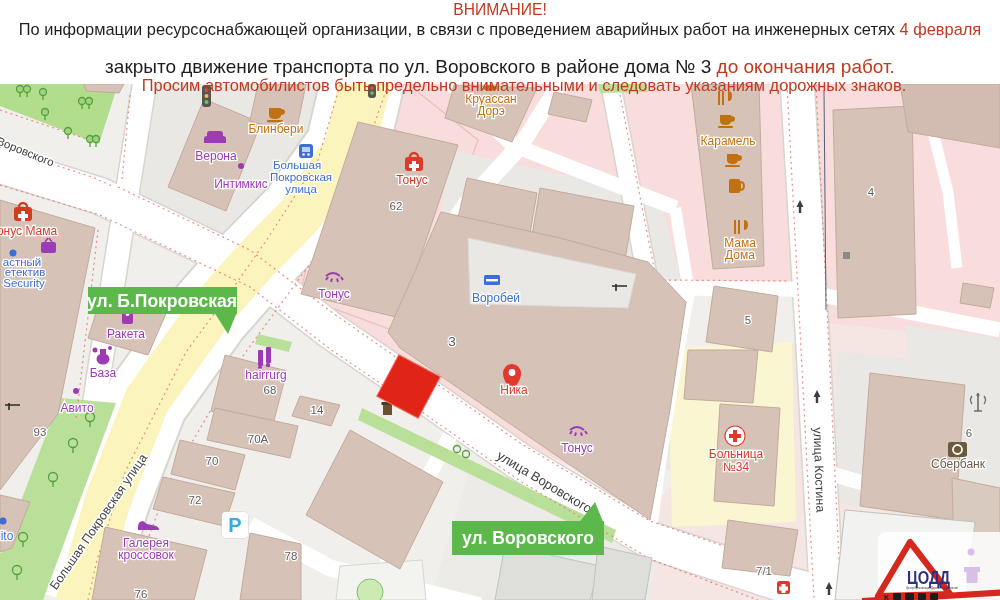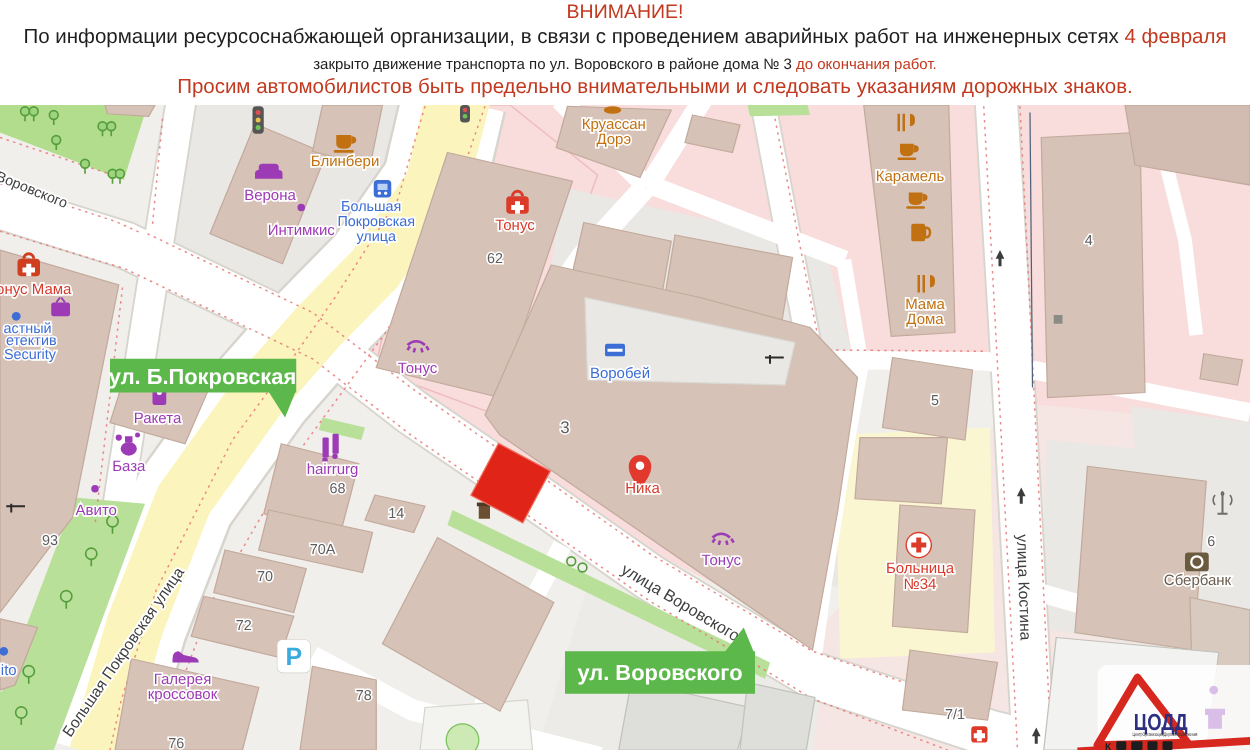--- a/index.html
+++ b/index.html
@@ -1,21 +1,21 @@
 <!DOCTYPE html>
 <html><head>
 <meta charset="utf-8">
 <style>
   html,body{margin:0;padding:0;}
   body{position:relative;width:1000px;height:600px;overflow:hidden;background:#fff;font-family:"Liberation Sans",sans-serif;}
   .banner{position:absolute;top:0;left:0;width:1000px;height:84px;background:#fff;text-align:center;z-index:5;}
   .banner div{white-space:nowrap;line-height:18px;}
   .b1{font-size:15.6px;color:#c2391f;margin-top:1px;}
   .b2{font-size:16.4px;color:#1e1e1e;margin-top:1px;}
-  .b3{font-size:12px;color:#1e1e1e;margin-top:4px;}
+  .b3{font-size:19px;color:#1e1e1e;margin-top:20px;}
   .b4{font-size:16.4px;color:#c2391f;margin-top:0px;margin-left:48px;}
   .red{color:#c2391f;}
   svg.map{position:absolute;top:0;left:0;z-index:1;}
   text{font-family:"Liberation Sans",sans-serif;}
 </style>
 </head>
 <body>
 
 <div class="banner">
   <div class="b1">ВНИМАНИЕ!</div>

